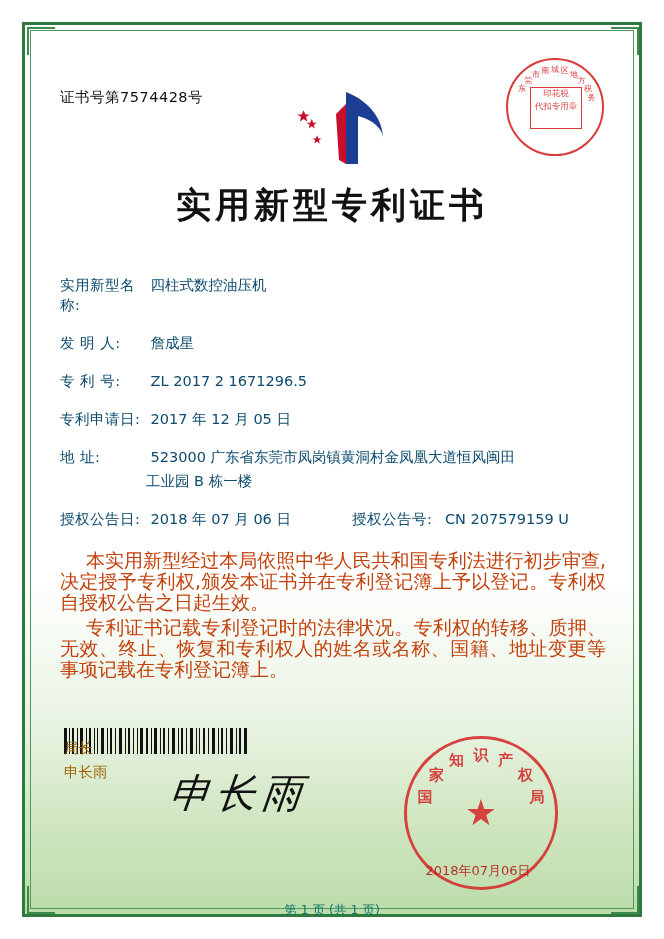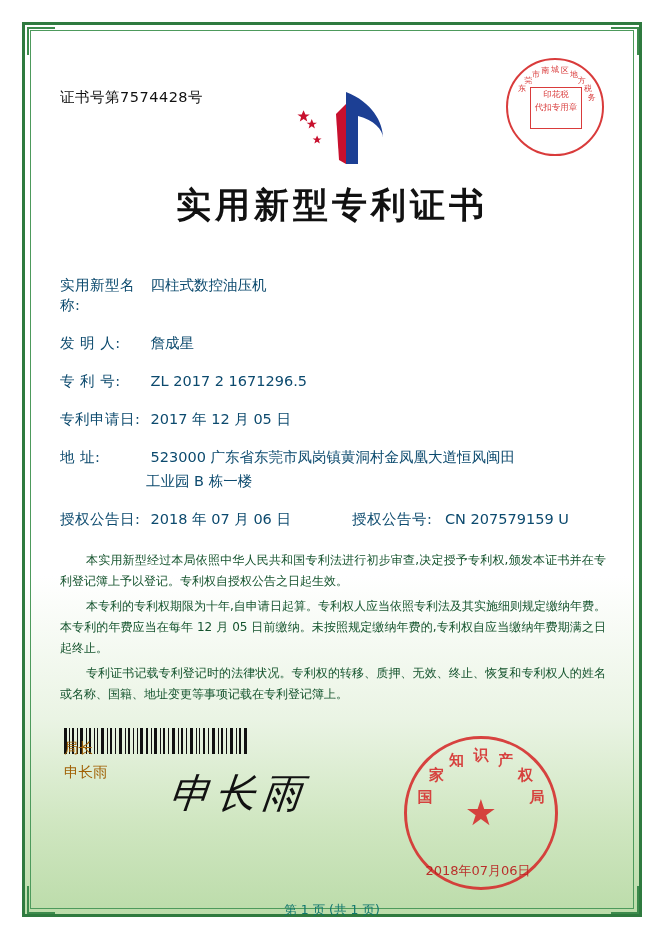--- a/index.html
+++ b/index.html
@@ -86,21 +86,21 @@
     width: 50px;
     height: 40px;
     border: 1px solid #d62b2b;
   }
   .top-stamp .inner-box span {
     display: block;
     text-align: center;
     font-size: 8.5px;
     line-height: 13px;
     color: #d62b2b;
-    font-family: Liberation Serif, serif;
+    font-family: Liberation Mono, monospace;
   }
   .top-stamp .arc {
     position: absolute;
     left: 0; top: 0;
     width: 94px; height: 94px;
     font-size: 7.5px;
   }
   .arc-char {
     position: absolute;
     left: 50%;
@@ -179,23 +179,23 @@
     width: auto;
     margin-right: 8px;
   }
 
   
   .body-text {
     position: absolute;
     left: 8px;
     top: 500px;
     width: 546px;
-    font-size: 12px;
+    font-size: 19px;
     line-height: 21px;
-    color: #14532d;
+    color: #c2410c;
     text-align: justify;
   }
   .body-text p {
     margin: 0 0 4px 0;
     text-indent: 26px;
   }
 
   
   .barcode {
     position: absolute;
@@ -391,21 +391,20 @@
         <span class="inline-pair">
           <span class="field-label">授权公告号:</span>
           <span class="field-value">CN 207579159 U</span>
         </span>
       </div>
 
     </div>
 
     <div class="body-text">
       <p>本实用新型经过本局依照中华人民共和国专利法进行初步审查,决定授予专利权,颁发本证书并在专利登记簿上予以登记。专利权自授权公告之日起生效。</p>
-      <p>本专利的专利权期限为十年,自申请日起算。专利权人应当依照专利法及其实施细则规定缴纳年费。本专利的年费应当在每年 12 月 05 日前缴纳。未按照规定缴纳年费的,专利权自应当缴纳年费期满之日起终止。</p>
       <p>专利证书记载专利登记时的法律状况。专利权的转移、质押、无效、终止、恢复和专利权人的姓名或名称、国籍、地址变更等事项记载在专利登记簿上。</p>
     </div>
 
     <div class="barcode">
       <i style="left:0px;width:3px"></i>
         <i style="left:5px;width:1px"></i>
         <i style="left:8px;width:2px"></i>
       <i style="left:13px;width:1px"></i>
         <i style="left:16px;width:3px"></i>
         <i style="left:22px;width:1px"></i>

